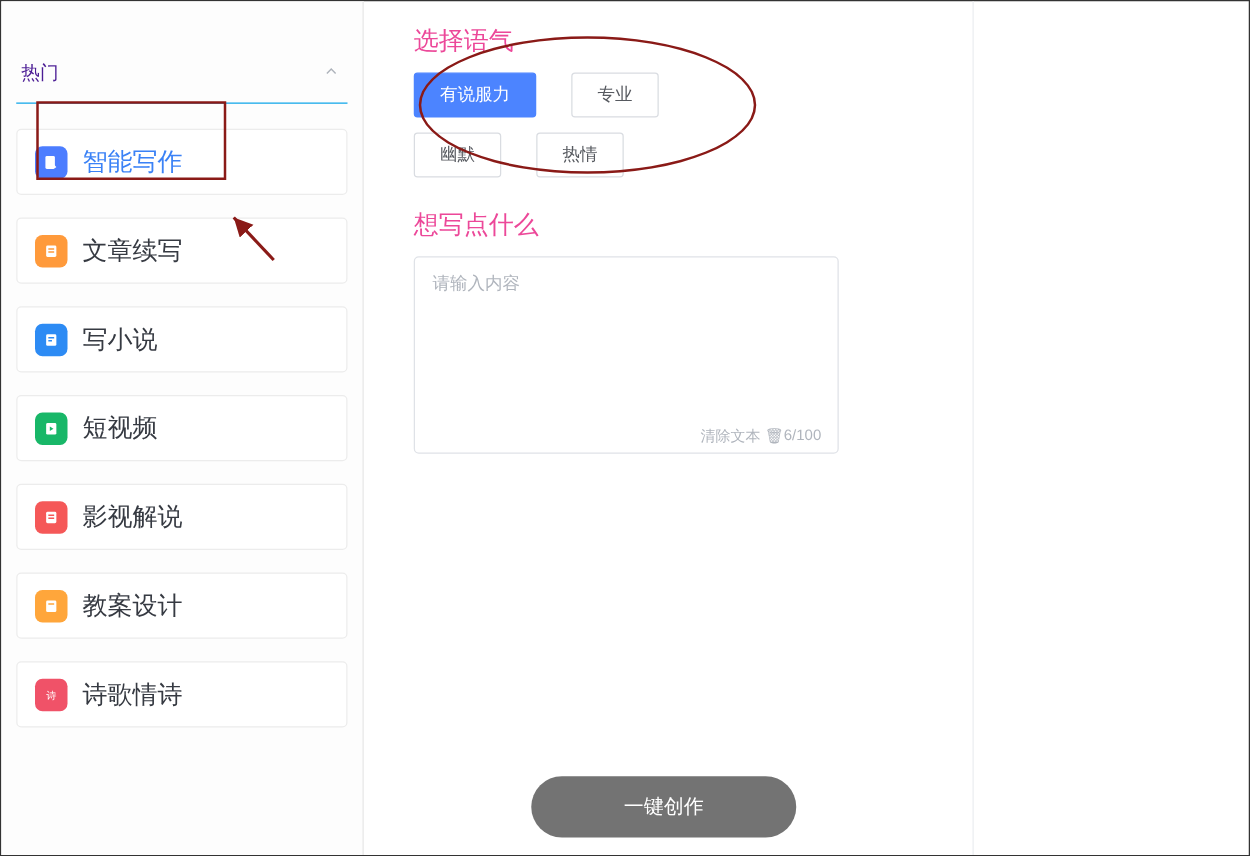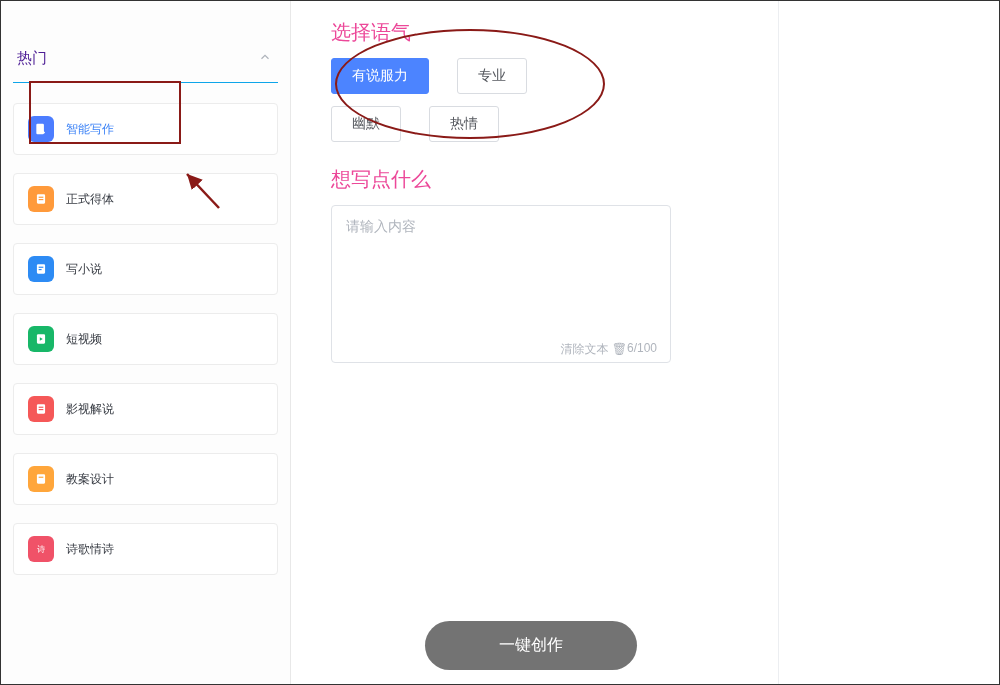--- a/index.html
+++ b/index.html
@@ -54,21 +54,21 @@
       border-radius: 4px;
       padding: 12px 14px;
       margin-bottom: 18px;
       cursor: pointer;
       position: relative;
     }
     .side-item.active {
       color: #3b82f6;
     }
     .side-item .label {
-      font-size: 12px;
+      font-size: 20px;
       color: #363a42;
       text-align: right;
     }
     .side-item.active .label {
       color: #3b82f6;
     }
     .icon-box {
       width: 26px;
       height: 26px;
       border-radius: 6px;
@@ -220,21 +220,21 @@
     </div>
 
     <div class="side-item">
       <span class="icon-box ic-orange">
         <svg viewBox="0 0 24 24" fill="#fff">
             <rect x="5" y="4" width="14" height="16" rx="2"></rect>
             <line x1="8" y1="9" x2="16" y2="9" stroke="#ff9a3b" stroke-width="2"></line>
             <line x1="8" y1="13" x2="16" y2="13" stroke="#ff9a3b" stroke-width="2"></line>
           </svg>
       </span>
-      <span class="label">正式得体</span>
+      <span class="label">文章续写</span>
     </div>
 
 
 
     <div class="side-item">
       <span class="icon-box ic-lightblue">
         <svg viewBox="0 0 24 24" fill="#fff">
             <rect x="5" y="4" width="14" height="16" rx="2"></rect>
             <line x1="8" y1="9" x2="16" y2="9" stroke="#2d8bf4" stroke-width="2"></line>
             <line x1="8" y1="13" x2="13" y2="13" stroke="#2d8bf4" stroke-width="2"></line>

